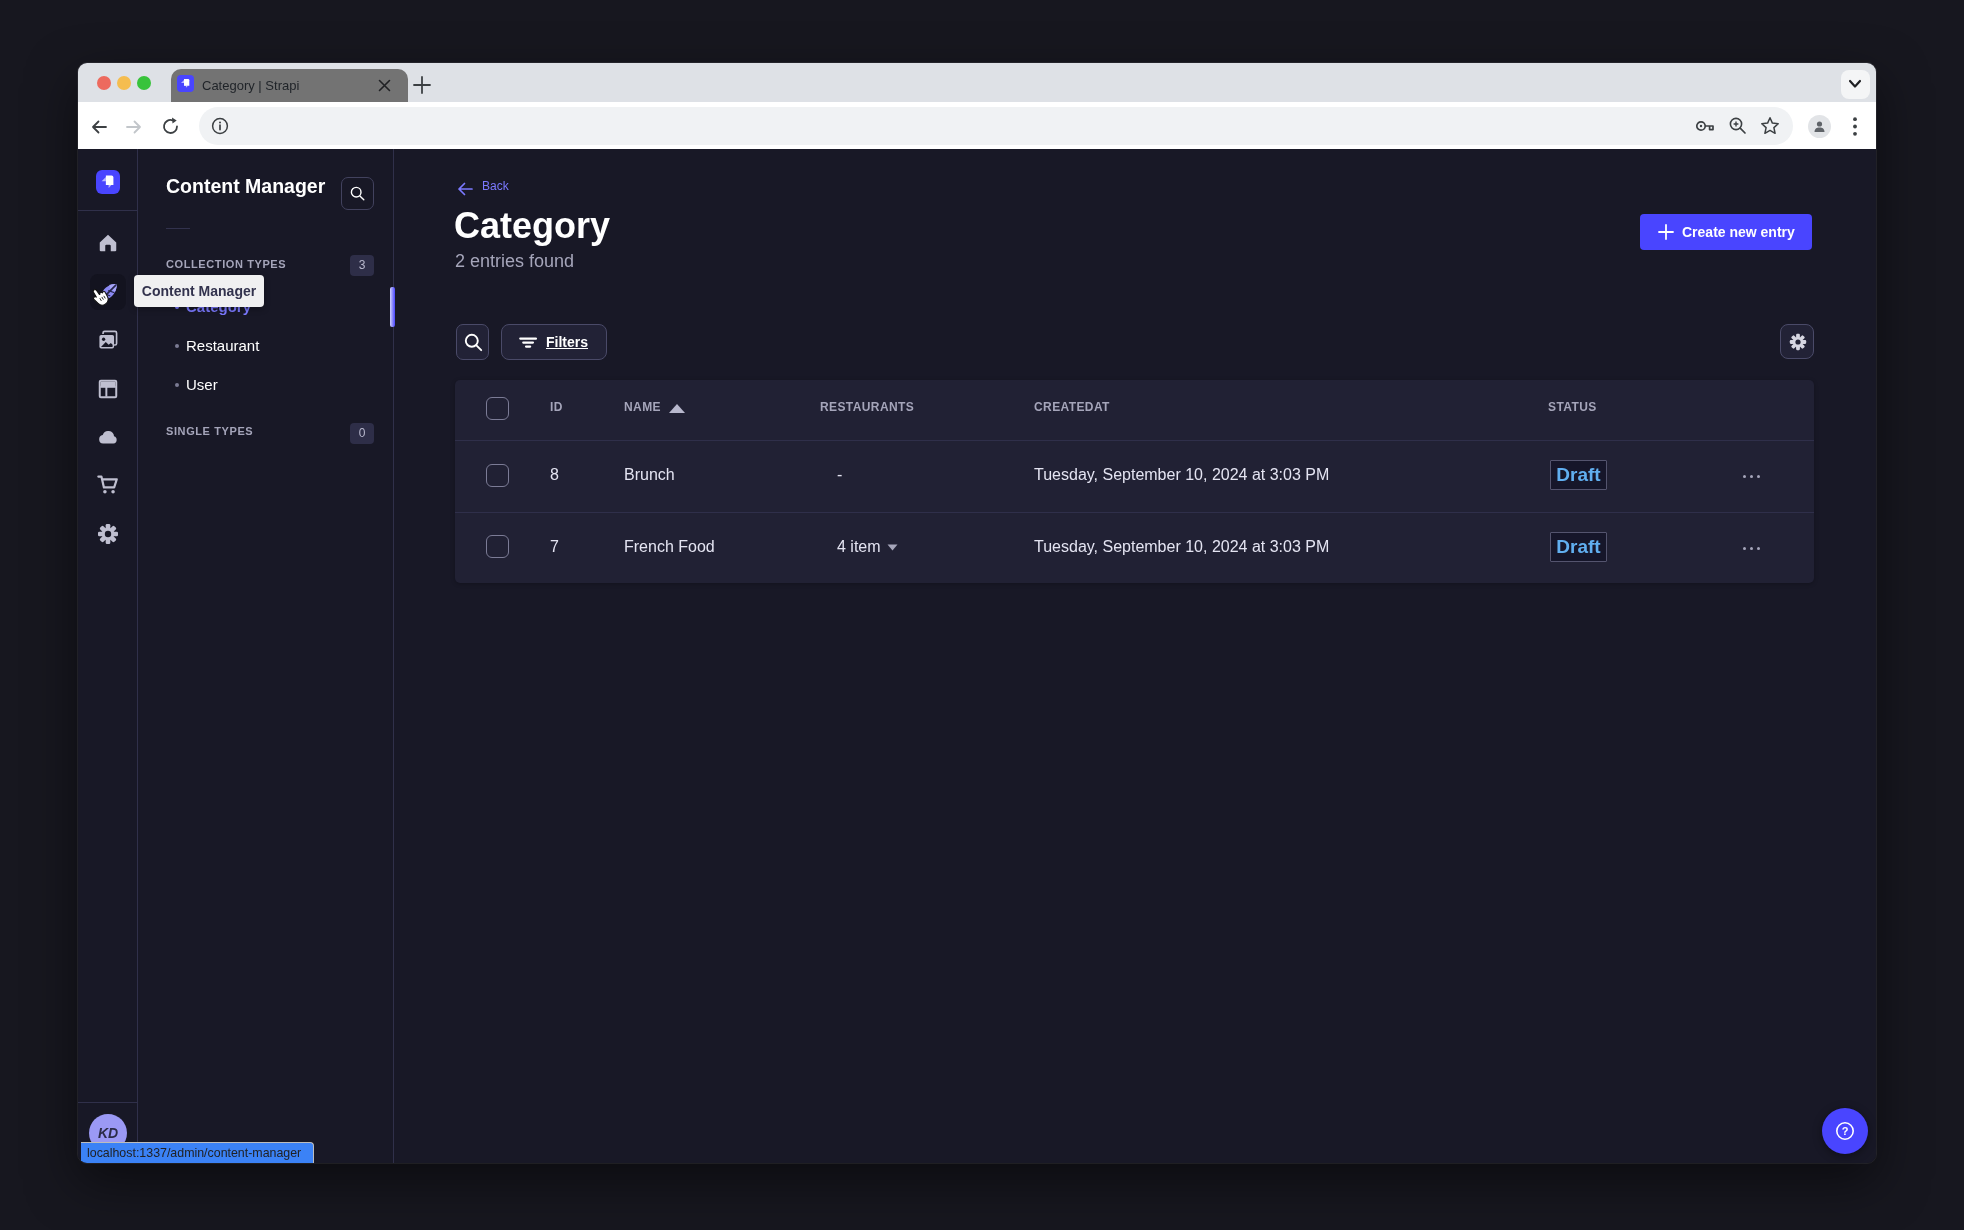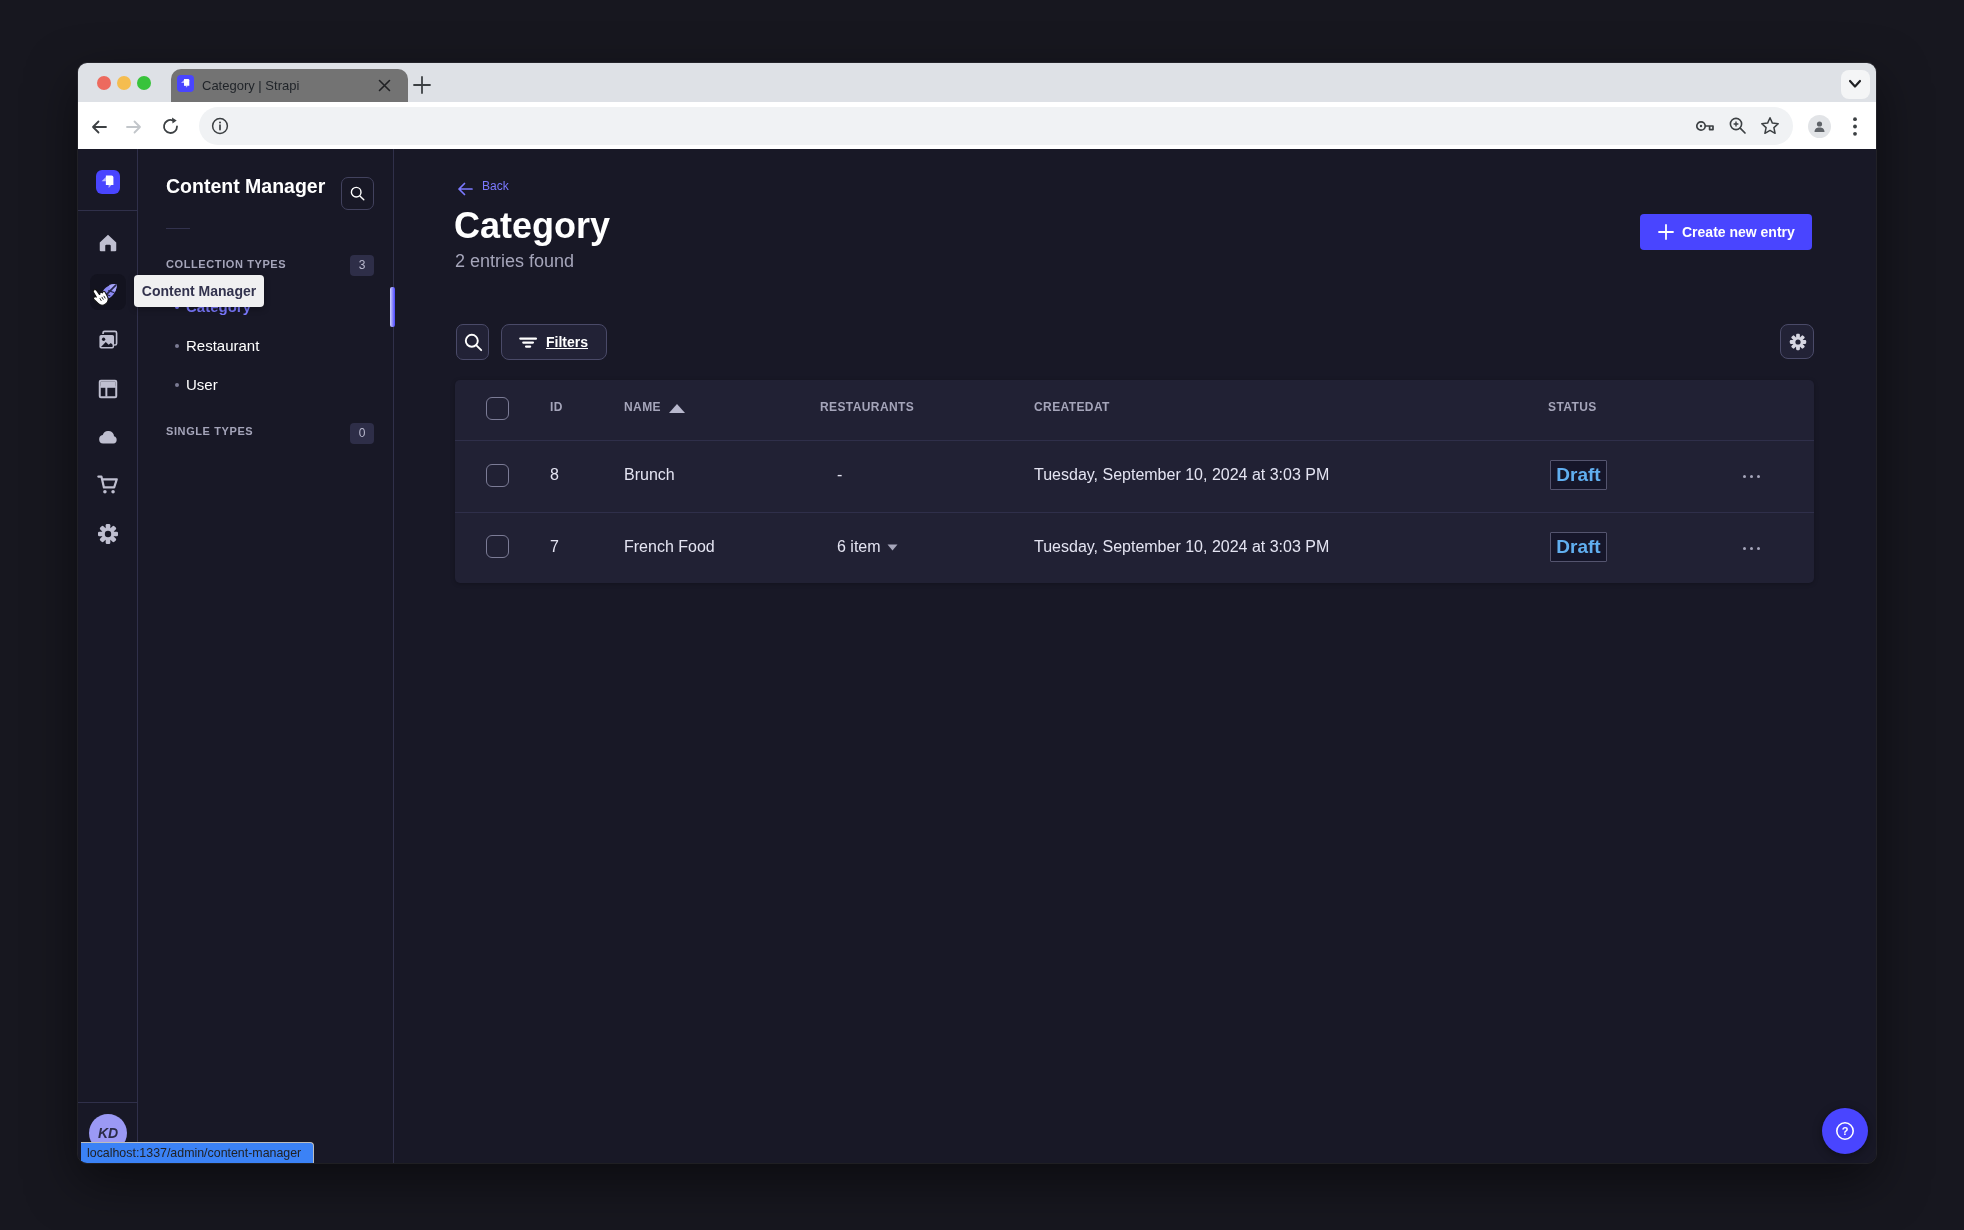--- a/index.html
+++ b/index.html
@@ -304,21 +304,21 @@
         <div class="dots" style="top:94px;">
             <i style="left:0;"></i>
             <i style="left:7px;"></i>
             <i style="left:14px;"></i>
           </div>
         <div class="rowhr" style="top:132px;"></div>
 
         <div class="cb" style="top:155px;"></div>
         <div class="cell" style="left:95px;top:158px;">7</div>
         <div class="cell" style="left:169px;top:158px;">French Food</div>
-        <div class="cell" style="left:382px;top:158px;">6 item</div>
+        <div class="cell" style="left:382px;top:158px;">4 item</div>
         <svg class="abs" style="left:432px;top:164px;" width="11" height="7" viewBox="0 0 11 7">
             <path d="M0.5 0.5 L10.5 0.5 L5.5 6.5 Z" fill="#a5a5ba"></path>
           </svg>
         <div class="cell" style="left:579px;top:158px;">Tuesday, September 10, 2024 at 3:03 PM</div>
         <div class="badge" style="top:152px;">Draft</div>
         <div class="dots" style="top:166px;">
             <i style="left:0;"></i>
             <i style="left:7px;"></i>
             <i style="left:14px;"></i>
           </div>

